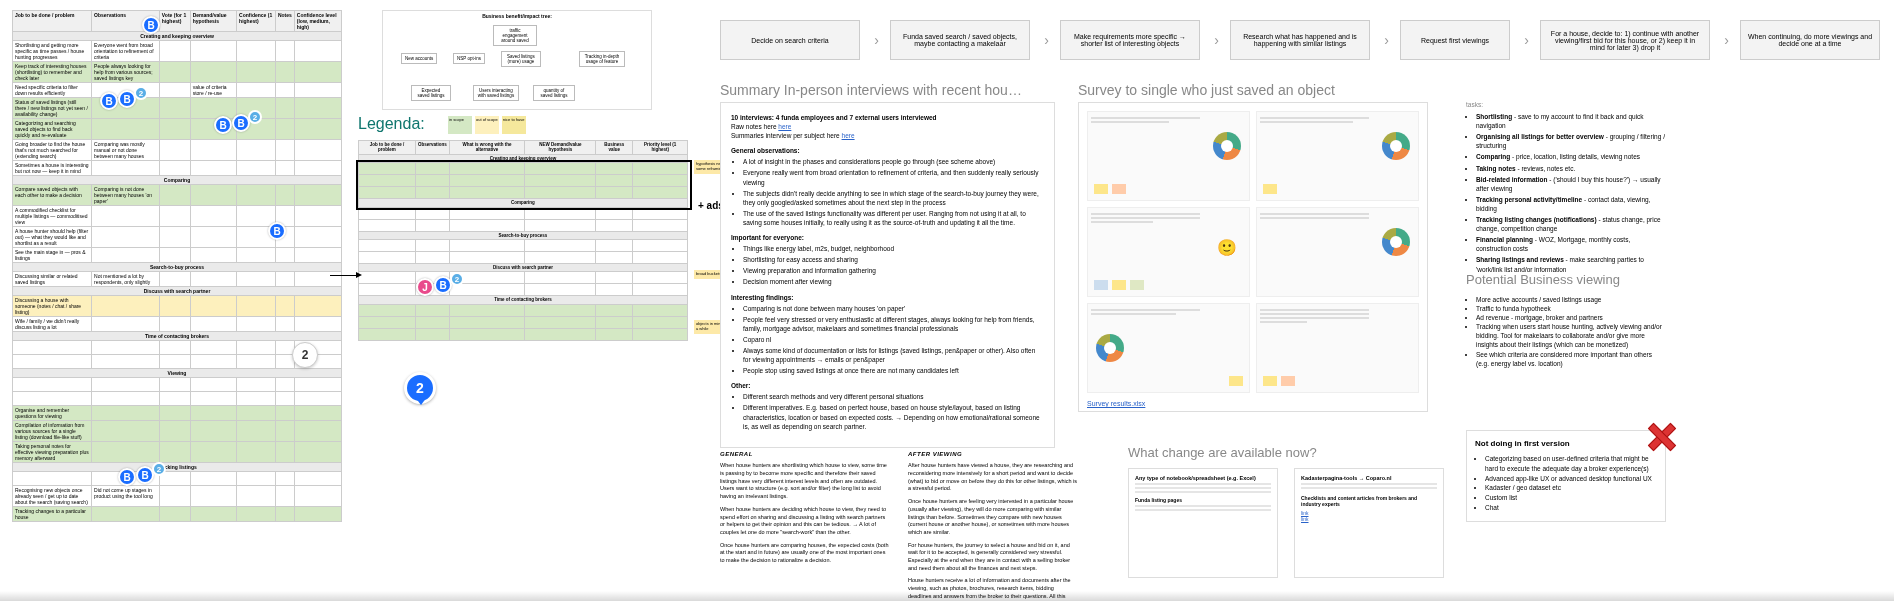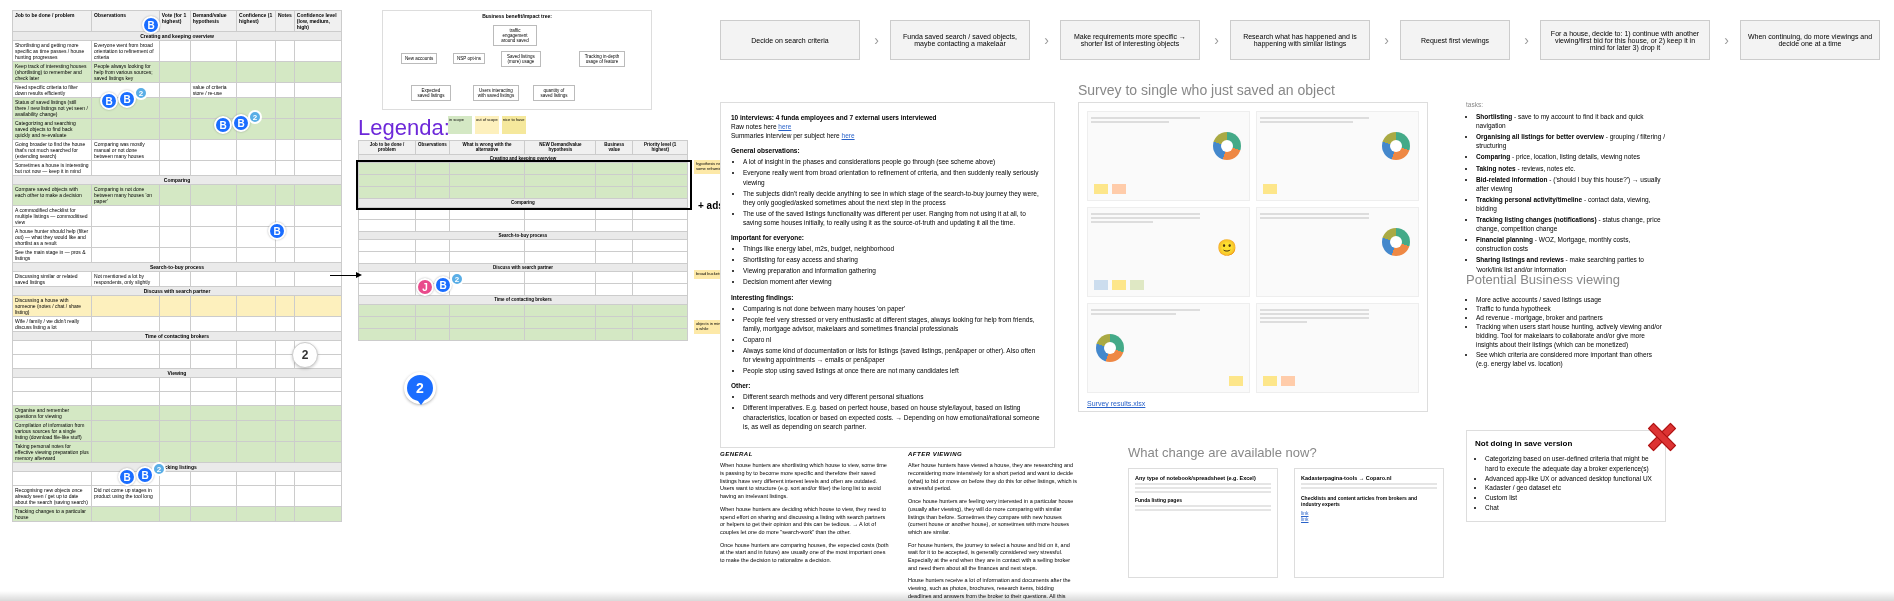--- a/index.html
+++ b/index.html
@@ -18,21 +18,21 @@
 
 .avatar{position:absolute;width:18px;height:18px;border-radius:50%;display:flex;align-items:center;justify-content:center;color:#fff;font-weight:bold;font-size:10px;border:2px solid #fff;box-shadow:0 0 2px rgba(0,0,0,.3)}
 .avatar.b{background:#1a6dff}
 .avatar.j{background:#e94b8c}
 .stack-badge{position:absolute;width:14px;height:14px;border-radius:50%;background:#5aaee6;color:#fff;font-size:8px;font-weight:bold;display:flex;align-items:center;justify-content:center;border:2px solid #fff}
 .big-count{position:absolute;width:26px;height:26px;border-radius:50%;background:#fff;border:1px solid #ccc;display:flex;align-items:center;justify-content:center;font-size:12px;font-weight:600;color:#333;box-shadow:0 1px 3px rgba(0,0,0,.2)}
 .big-bubble{position:absolute;width:32px;height:32px;border-radius:50%;background:#1a6dff;color:#fff;display:flex;align-items:center;justify-content:center;font-size:14px;font-weight:bold;border:3px solid #fff;box-shadow:0 1px 3px rgba(0,0,0,.3)}
 .big-bubble::after{content:'';position:absolute;bottom:-4px;left:8px;width:0;height:0;border-left:6px solid transparent;border-right:6px solid transparent;border-top:8px solid #1a6dff}
 
 
-.legenda-title{position:absolute;left:358px;top:115px;font-size:22px;color:#6d28d9}
+.legenda-title{position:absolute;left:358px;top:115px;font-size:16px;color:#0f766e}
 .legenda-swatches{position:absolute;left:448px;top:116px;display:flex;gap:3px}
 .swatch{width:24px;height:18px;font-size:4px;padding:1px}
 .sw-g{background:#d4e8c4}
 .sw-y{background:#fdf0bd}
 .sw-y2{background:#f5e89c}
 
 
 .biz-tree{position:absolute;left:382px;top:10px;width:270px;height:100px;border:1px solid #ddd;font-size:5px}
 .biz-tree .title{text-align:center;font-weight:600;padding:2px}
 .biz-tree .node{position:absolute;border:1px solid #bbb;padding:2px 3px;background:#fff;font-size:4.5px;text-align:center}
@@ -547,20 +547,21 @@
   <div class="flow-box">Make requirements more specific → shorter list of interesting objects</div>
   <div class="flow-box">Research what has happened and is happening with similar listings</div>
   <div class="flow-box" style="width:110px">Request first viewings</div>
   <div class="flow-box wide">For a house, decide to:
 1) continue with another viewing/first bid for this house, or
 2) keep it in mind for later
 3) drop it</div>
   <div class="flow-box">When continuing, do more viewings and decide one at a time</div>
 </div>
 
+<div class="h-section" style="left:720px;top:82px">Summary In-person interviews with recent hou…</div>
 <div class="h-section" style="left:1078px;top:82px">Survey to single who just saved an object</div>
 
 <div class="summary">
   <div class="intro">
     <strong>10 interviews: 4 funda employees and 7 external users interviewed</strong><br>
     <span>Raw notes here</span> <a href="#">here</a><br>
     <span>Summaries interview per subject here</span> <a href="#">here</a>
   </div>
   <div id="summary-blocks">
         <div><strong>General observations:</strong></div>
@@ -696,21 +697,21 @@
     <strong style="font-size:5.5px">Kadasterpagina-tools → Coparo.nl</strong>
     <div class="hline"></div><div class="hline"></div>
     <div style="margin-top:6px"><strong>Checklists and content articles from brokers and industry experts</strong></div>
     <div style="margin-top:3px"><a href="#">link</a></div>
     <div><a href="#">link</a></div>
   </div>
 </div>
 
 <div class="not-doing">
   <div class="red-x"></div>
-  <h4>Not doing in save version</h4>
+  <h4>Not doing in first version</h4>
   <ul id="notdoing-ul">
         <li>Categorizing based on user-defined criteria that might be hard to execute the adequate day a broker experience(s)</li>
         <li>Advanced app-like UX or advanced desktop functional UX</li>
         <li>Kadaster / geo dataset etc</li>
         <li>Custom list</li>
         <li>Chat</li>
       </ul>
 </div>
 
 <div class="shadow-bottom"></div>

